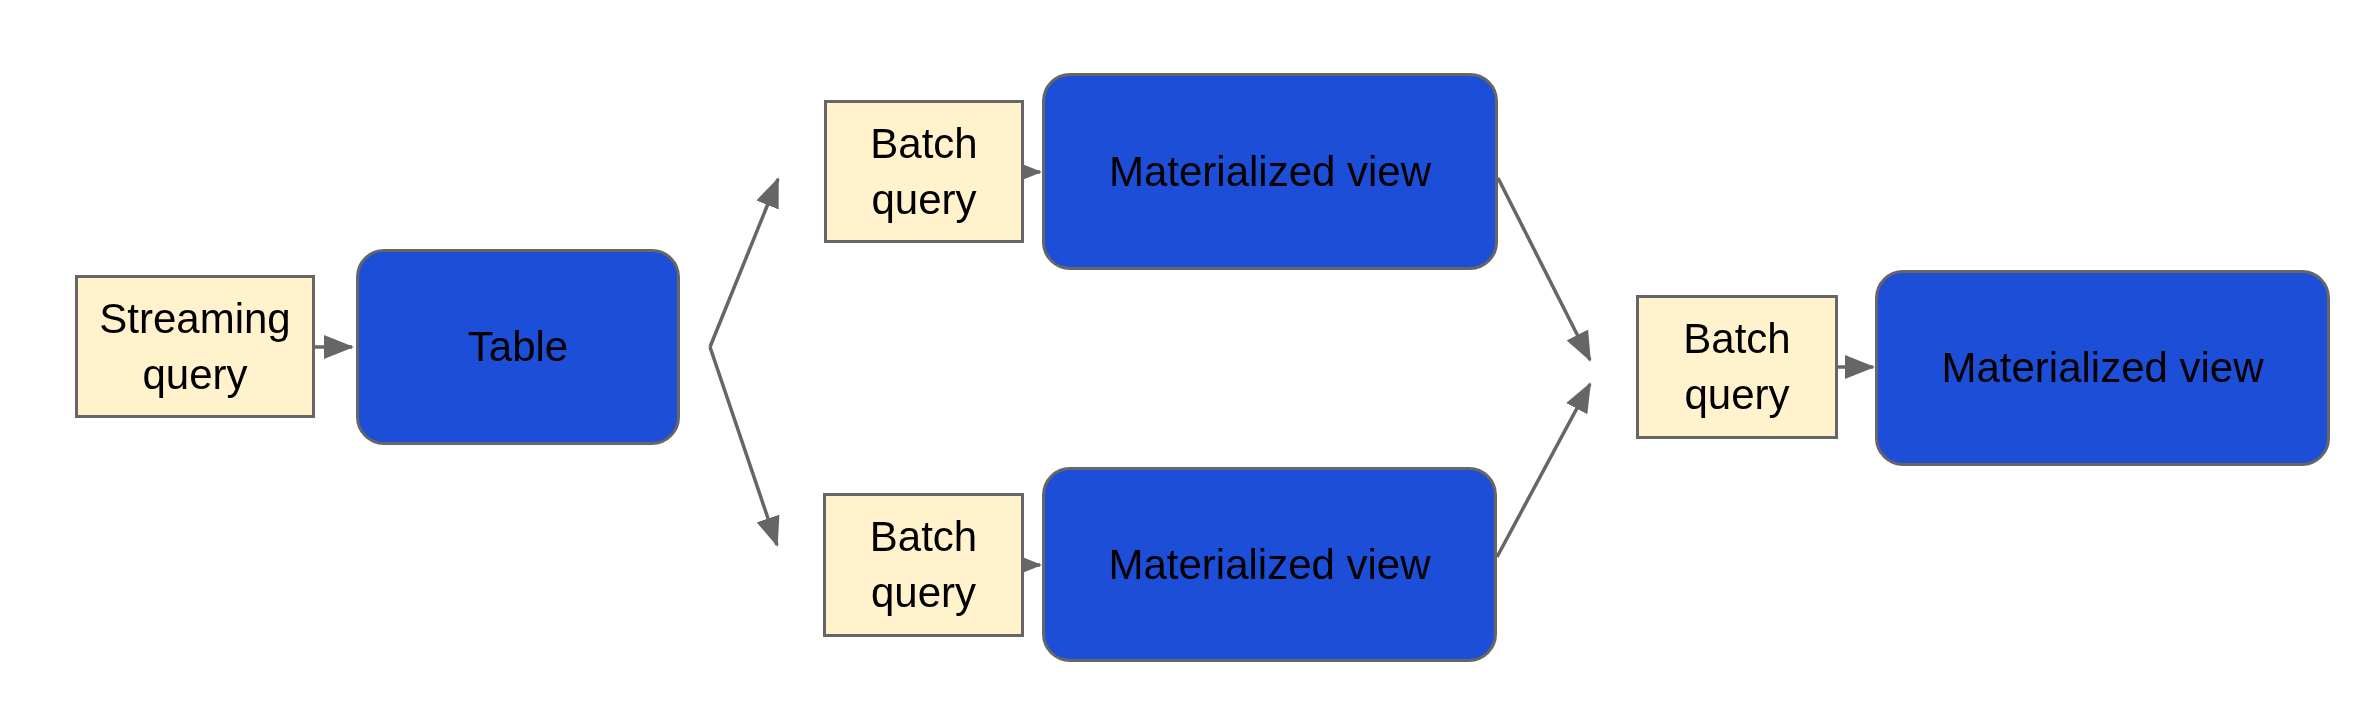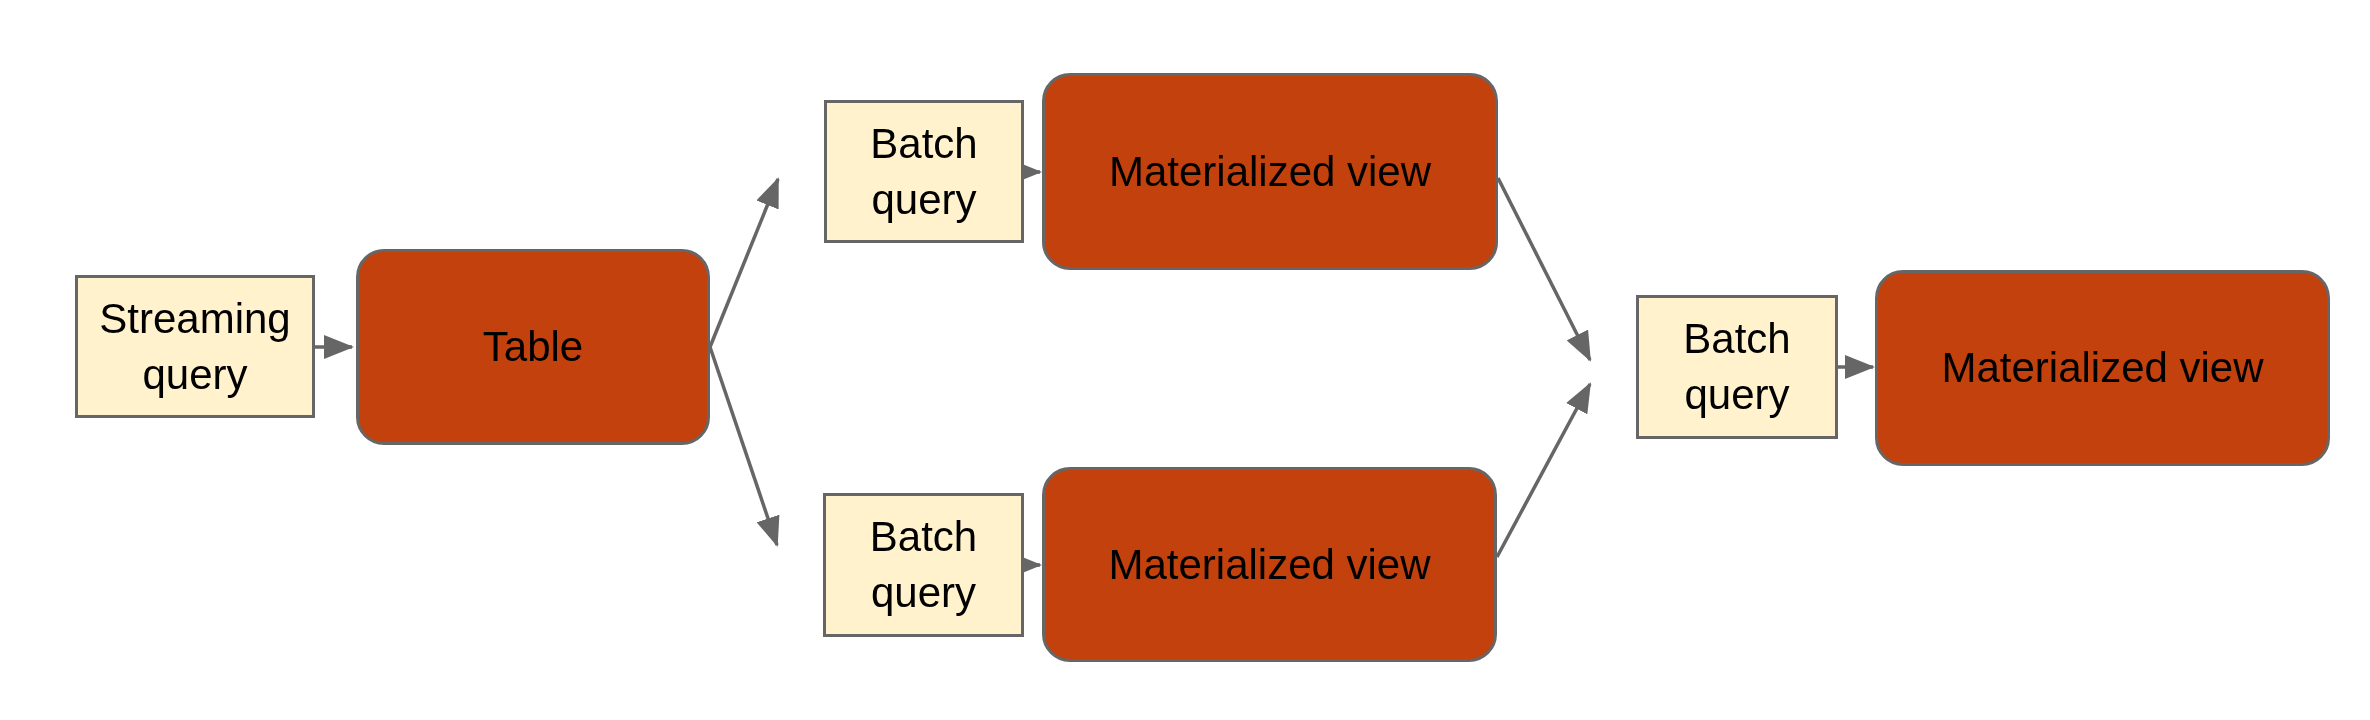--- a/index.html
+++ b/index.html
@@ -22,25 +22,25 @@
     align-items: center;
     justify-content: center;
     text-align: center;
     box-sizing: border-box;
     font-size: 42px;
     line-height: 1.33;
     color: #000000;
     border: 3.5px solid #666666;
   }
   .node.query  { background: #fff2cc; margin-left: 44px; }
-  .node.entity { background: #c2410c; border-radius: 28px; }
+  .node.entity { background: #1d4ed8; border-radius: 28px; }
 
   
   #n-streaming      { left: 31px;   top: 275px; width: 240px; height: 143px; }
-  #n-table          { left: 356px;  top: 249px; width: 354px; height: 196px; }
+  #n-table          { left: 356px;  top: 249px; width: 324px; height: 196px; }
   #n-batch-top      { left: 780px;  top: 100px; width: 200px; height: 143px; }
   #n-mv-top         { left: 1042px; top: 73px;  width: 456px; height: 197px; }
   #n-batch-bottom   { left: 779px;  top: 493px; width: 201px; height: 144px; }
   #n-mv-bottom      { left: 1042px; top: 467px; width: 455px; height: 195px; }
   #n-batch-merge    { left: 1592px; top: 295px; width: 202px; height: 144px; }
   #n-mv-final       { left: 1875px; top: 270px; width: 455px; height: 196px; }
 </style>
 </head>
 <body>
 

